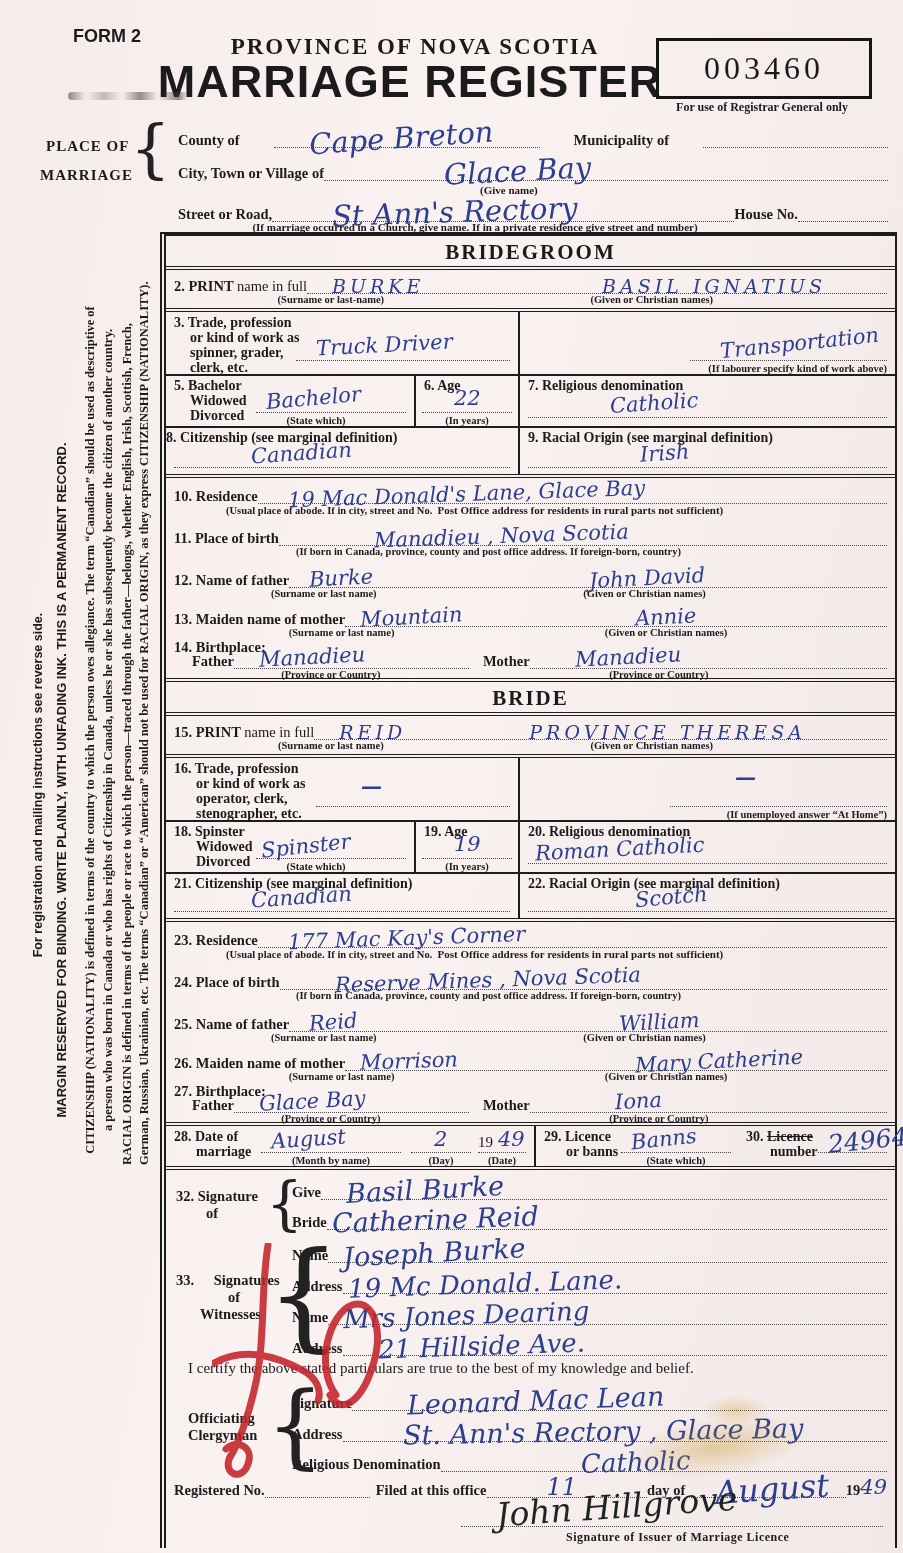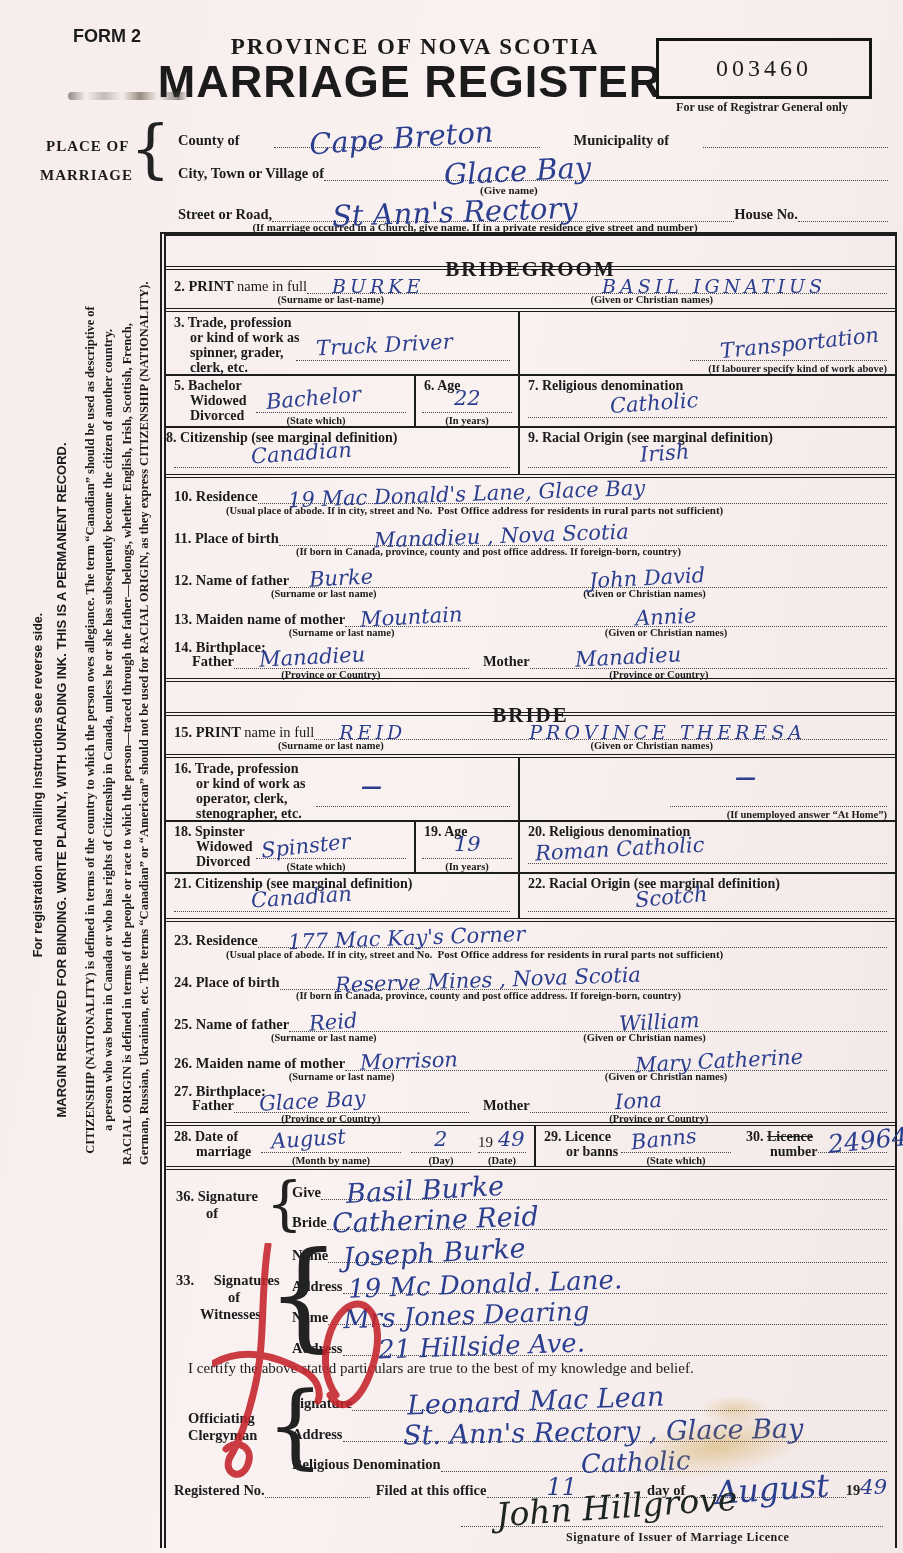--- a/index.html
+++ b/index.html
@@ -16,21 +16,21 @@
   .hw{font-family:"DejaVu Serif",serif;font-style:italic;color:#2b3f8e;white-space:nowrap;line-height:1;}
   .hw-lg{font-size:29px;}
   .hw-md{font-size:21px;}
   .hw-print{font-size:19px;letter-spacing:4px;}
   .hw-blk{color:#1c2522;}
   
   .formbox{position:absolute;left:160px;top:232px;width:737px;height:1316px;
     border-left:6px double #1d1d1d;border-right:2px solid #1d1d1d;border-top:4px solid #1d1d1d;box-sizing:border-box;background:transparent;}
   .row{position:relative;border-bottom:2px solid #1d1d1d;box-sizing:border-box;overflow:visible;display:flex;}
   .hv{border-bottom:4px double #1d1d1d;}
-  .sec-head{display:block;text-align:center;font-weight:bold;font-size:21px;letter-spacing:2px;padding-top:21px;}
+  .sec-head{display:block;text-align:center;font-weight:bold;font-size:21px;letter-spacing:2px;padding-top:4px;}
   .cell{position:relative;box-sizing:border-box;}
   .cell+.cell{border-left:2px solid #1d1d1d;}
   .lab{font-size:14.5px;font-weight:bold;line-height:16px;}
   .lab-s{font-size:14px;font-weight:bold;line-height:15px;}
   .sub{font-size:10.5px;font-weight:bold;}
   .line{display:flex;align-items:flex-end;padding:0 8px;}
   .line .lab{white-space:nowrap;}
   .fill{flex:1 1 auto;border-bottom:1.5px dotted #4a4a4a;position:relative;min-width:18px;height:100%;}
   .fill>.hw{position:absolute;bottom:-3px;left:10px;}
   .subrow{display:flex;padding:0 8px;}
@@ -45,21 +45,21 @@
   <div class="rot sans" style="left:-182px;top:776px;width:440px;font-size:12.5px;">For registration and mailing instructions see reverse side.</div>
   <div class="rot sans" style="left:-378px;top:771px;width:880px;font-size:13px;">MARGIN RESERVED FOR BINDING.   WRITE PLAINLY, WITH UNFADING INK.   THIS IS A PERMANENT RECORD.</div>
   <div class="rot" style="left:-340px;top:721px;width:860px;font-size:12.5px;">CITIZENSHIP (NATIONALITY) is defined in terms of the country to which the person owes allegiance.   The term “Canadian” should be used as descriptive of</div>
   <div class="rot" style="left:-317px;top:721px;width:850px;font-size:12.5px;">a person who was born in Canada or who has rights of Citizenship in Canada, unless he or she has subsequently become the citizen of another country.</div>
   <div class="rot" style="left:-293px;top:736px;width:840px;font-size:12.5px;">RACIAL ORIGIN is defined in terms of the people or race to which the person—traced through the father—belongs, whether English, Irish, Scottish, French,</div>
   <div class="rot" style="left:-276px;top:736px;width:840px;font-size:12.5px;">German, Russian, Ukrainian, etc.   The terms “Canadian” or “American” should not be used for RACIAL ORIGIN, as they express CITIZENSHIP (NATIONALITY).</div>
 
   <div class="abs sans b" style="left:73px;top:26px;font-size:18px;">FORM 2</div>
   <div class="abs sans b ctr" style="left:150px;top:56px;width:520px;font-size:45px;letter-spacing:1px;">MARRIAGE REGISTER</div>
   <div class="abs b ctr" style="left:180px;top:34px;width:470px;font-size:23px;letter-spacing:2px;">PROVINCE OF NOVA SCOTIA</div>
-  <div class="abs ctr" style="left:656px;top:38px;width:210px;height:55px;border:3px solid #151515;line-height:55px;font-size:24px;letter-spacing:4px;">003460</div>
+  <div class="abs ctr" style="left:656px;top:38px;width:210px;height:55px;border:3px solid #151515;line-height:55px;font-size:32px;letter-spacing:4px;">003460</div>
   <div class="abs b ctr" style="left:648px;top:100px;width:228px;font-size:12px;">For use of Registrar General only</div>
 
   <div class="abs b" style="left:46px;top:138px;font-size:15px;letter-spacing:1px;">PLACE OF</div>
   <div class="abs b" style="left:40px;top:167px;font-size:15px;letter-spacing:1px;">MARRIAGE</div>
   <div class="abs brace" style="left:130px;top:112px;font-size:64px;">{</div>
 
   <div class="abs line" style="left:170px;top:122px;width:710px;height:26px;gap:34px;">
     <span class="lab">County of</span>
     <span class="fill">
         <span class="hw hw-lg" style="left:35px;bottom:-6px;transform:rotate(-4deg);">Cape Breton</span>
@@ -404,21 +404,21 @@
         <div class="abs lab-s" style="left:210px;top:3px;">
           <span>30.</span> <span class="strike">Licence</span><br>
           <span style="padding-left:24px;">number</span>
         </div>
         <div class="abs" style="left:282px;right:8px;bottom:13px;border-bottom:1.5px dotted #4a4a4a;"></div>
         <span class="hw hw-lg abs" style="left:292px;bottom:13px;transform:rotate(-6deg);font-size:25px;">24964</span>
       </div>
     </div>
 
     <div class="row" style="height:62px;border-bottom:none;display:block;">
-      <div class="abs lab" style="left:10px;top:18px;line-height:17px;"><span>36.</span> <span>Signature</span><br><span style="padding-left:30px;">of</span></div>
+      <div class="abs lab" style="left:10px;top:18px;line-height:17px;"><span>32.</span> <span>Signature</span><br><span style="padding-left:30px;">of</span></div>
       <span class="brace abs" style="left:100px;top:0px;font-size:58px;">{</span>
       <div class="line" style="height:30px;margin-left:118px;">
         <span class="lab">Give</span>
         <span class="fill">
             <span class="hw" style="left:25px;bottom:-4px;font-size:27px;transform:rotate(-3deg);">Basil Burke</span>
           </span>
       </div>
       <div class="line" style="height:30px;margin-left:118px;">
         <span class="lab">Bride</span>
         <span class="fill">

